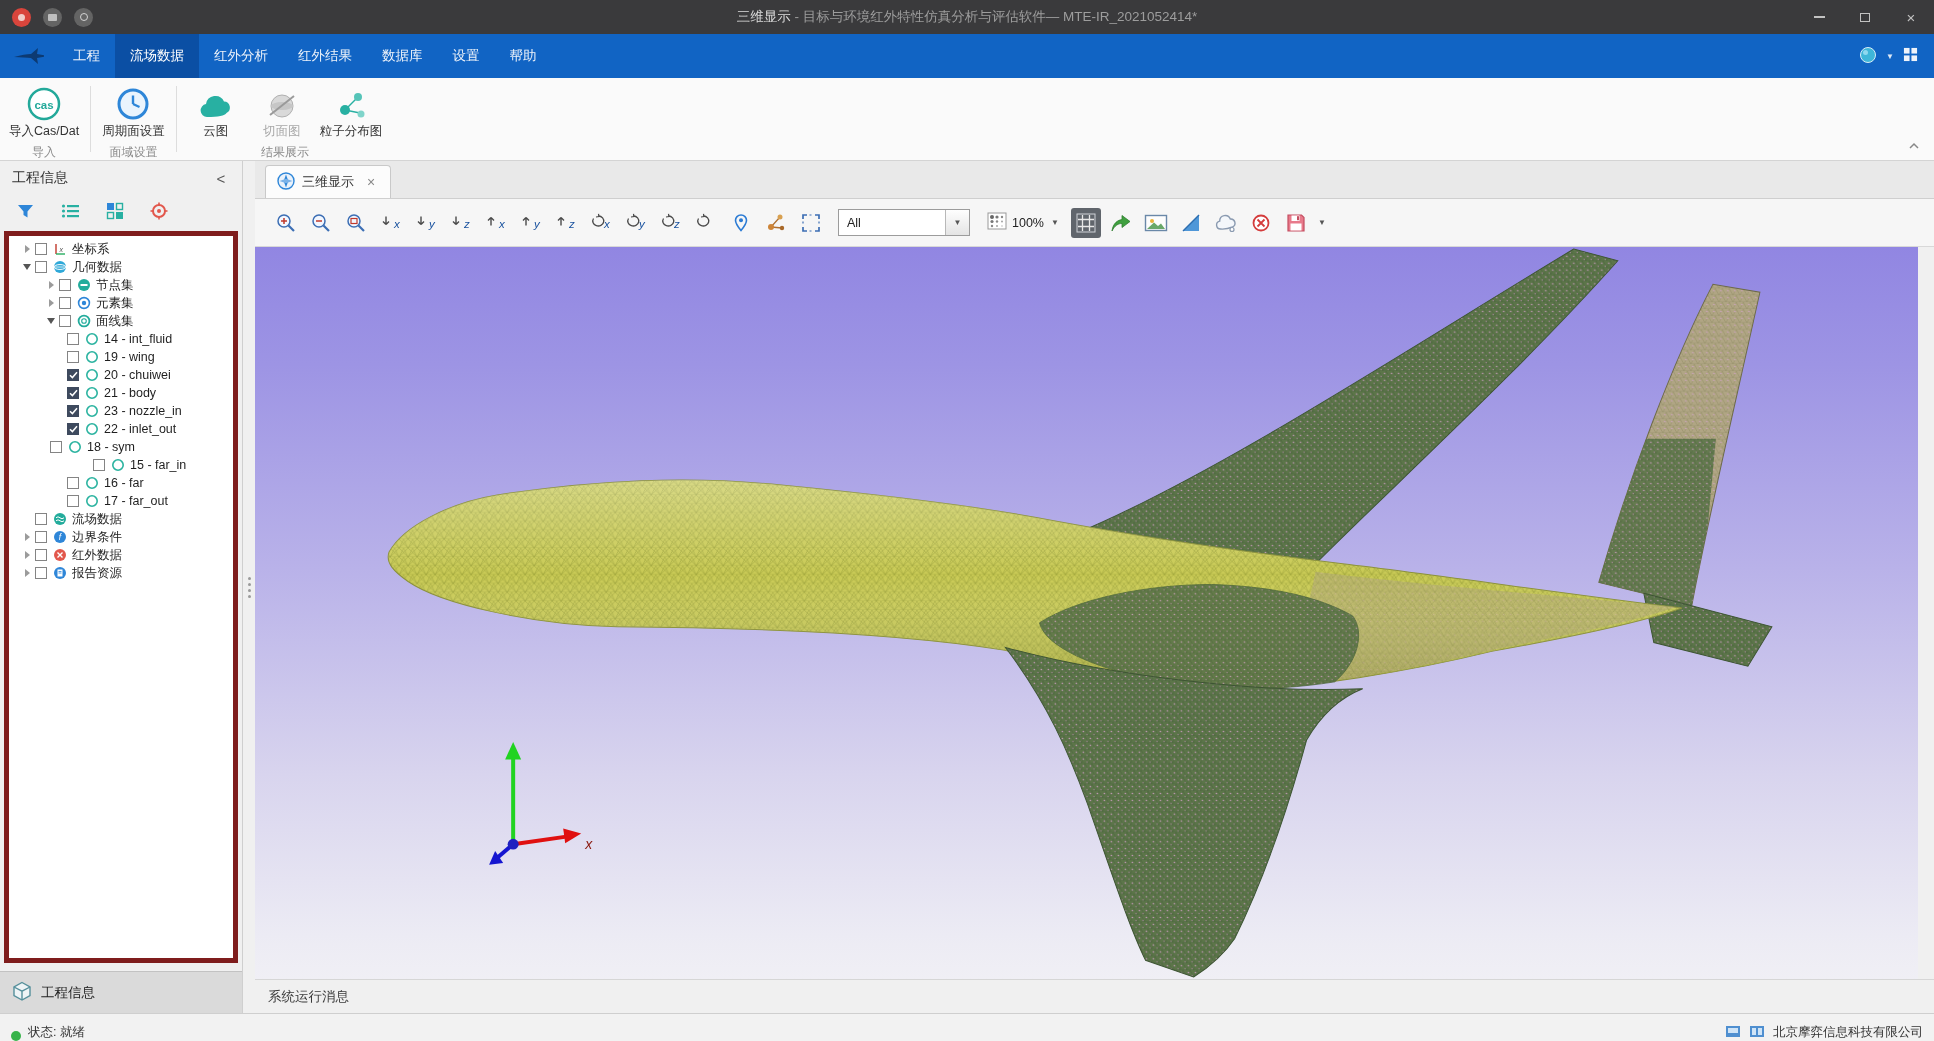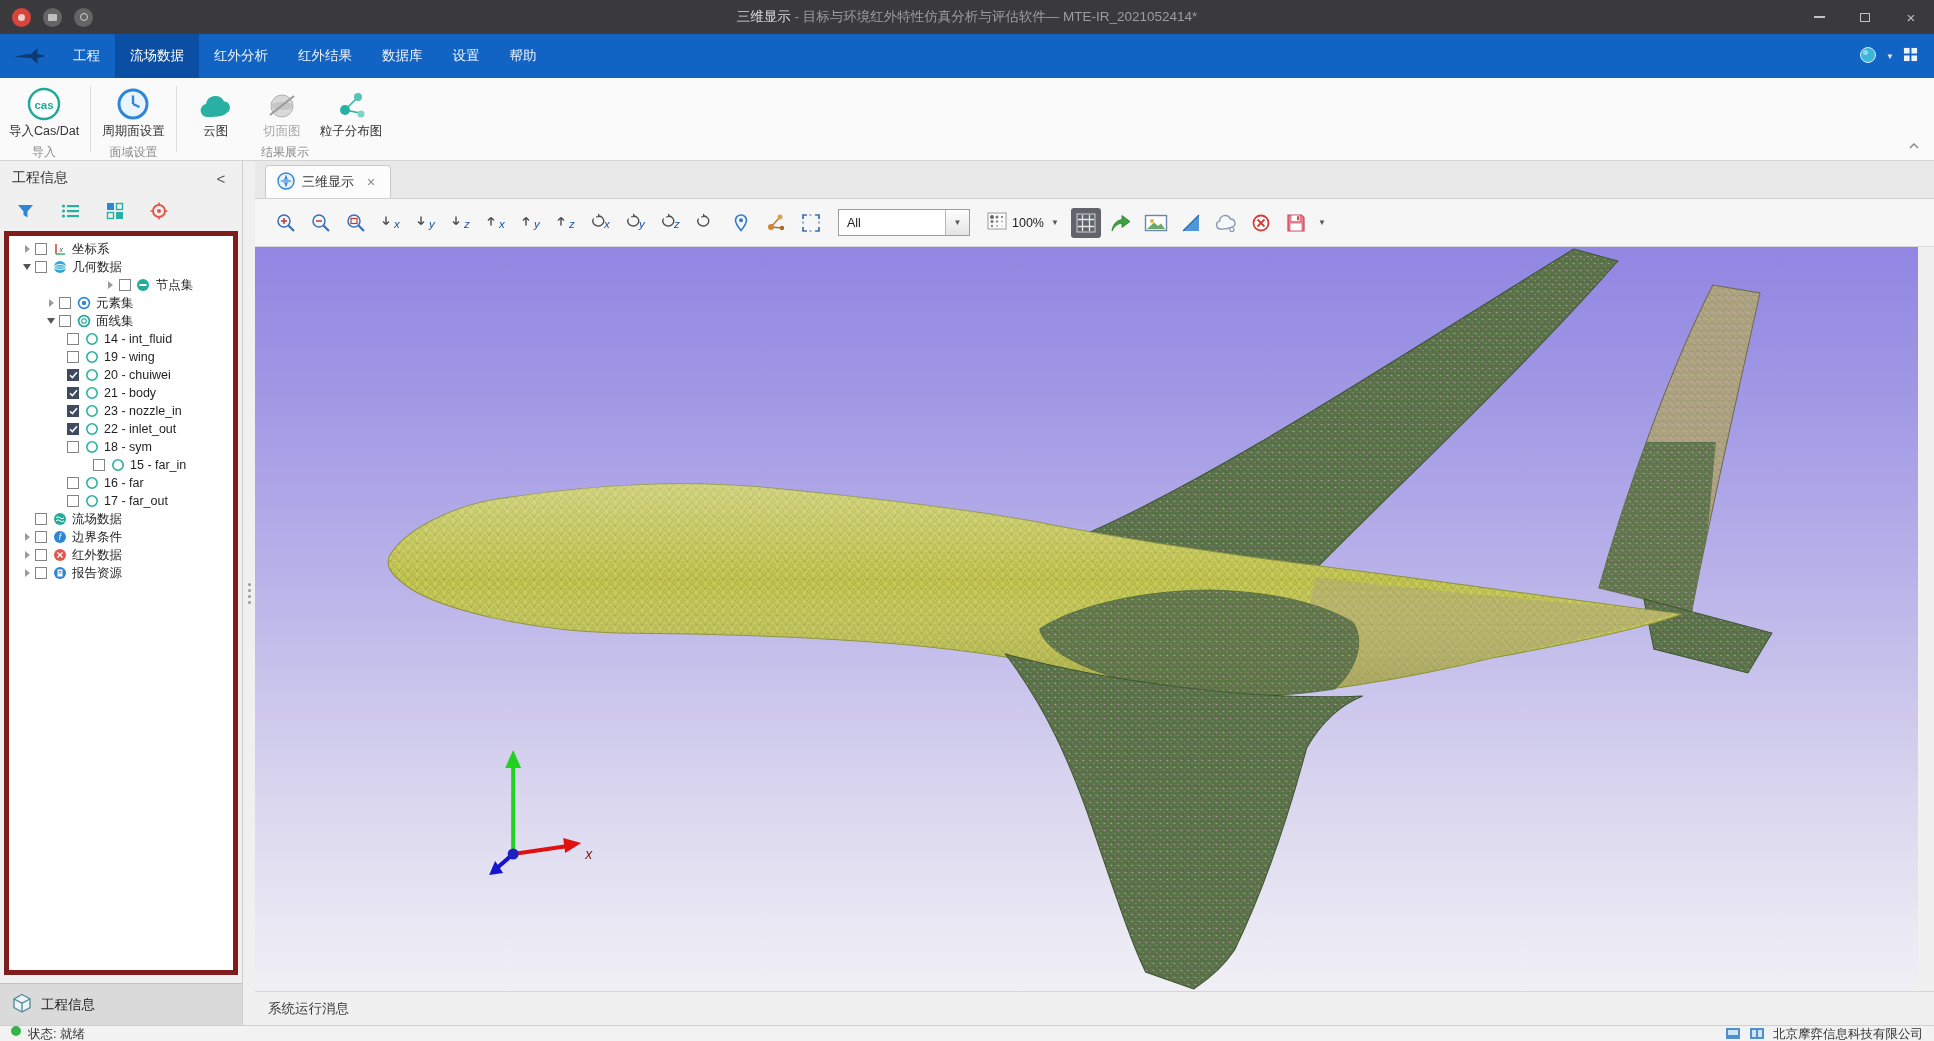--- a/index.html
+++ b/index.html
@@ -80,21 +80,21 @@
   .zoomctrl{display:flex;align-items:center;gap:5px;margin:0 5px;font-size:12.5px;color:#222}
   .caret{font-size:8px;color:#555;padding:0 2px}
   .viewport-wrap{flex:1;display:flex;min-height:0}
   .viewport{flex:1;position:relative;overflow:hidden;
     background:linear-gradient(180deg,#9186e2 0%,#9d94e4 16%,#b9b2e9 44%,#d8d4ee 72%,#ecebf4 94%,#f0eff5 100%)}
   .viewport svg.scene{position:absolute;inset:0;width:100%;height:100%}
   .vp-right-gap{width:16px;background:#f0f0f0}
   .msgbar{height:34px;background:#f0f0f0;border-top:1px solid #d6d6d6;display:flex;align-items:center;padding:0 13px;font-size:13.5px;color:#3a3a3a;flex:0 0 auto}
 
   
-  .statusbar{height:16px;background:#f2f2f2;border-top:1px solid #cfcfcf;display:flex;align-items:flex-start;padding:0 11px;font-size:12.5px;color:#333;flex:0 0 auto}
+  .statusbar{height:28px;background:#f2f2f2;border-top:1px solid #cfcfcf;display:flex;align-items:flex-end;padding:0 11px;font-size:12.5px;color:#333;flex:0 0 auto}
   .sdot{width:10px;height:10px;border-radius:50%;background:#37b34a;margin-right:7px;flex:0 0 auto}
   .sb-right{margin-left:auto;display:flex;align-items:center;gap:8px}
 </style>
 </head>
 <body>
 
 <div class="app">
 
   <div class="titlebar">
     <div class="win-dots">
@@ -288,21 +288,21 @@
             <span class="cb"></span>
             <span class="tico">
               <svg width="14" height="14" viewBox="0 0 14 14">
                 <circle cx="7" cy="7" r="6" fill="#2ea8d8"></circle>
                 <ellipse cx="7" cy="7" rx="6" ry="2.4" fill="none" stroke="#fff" stroke-width="1"></ellipse>
                 <line x1="1" y1="7" x2="13" y2="7" stroke="#fff" stroke-width="0.8"></line>
               </svg>
             </span>
             <span>几何数据</span>
           </div>
-          <div class="trow" style="padding-left: 54px; justify-content: center;">
+          <div class="trow" style="padding-left: 34px;">
             <span class="arr collapsed"></span>
             <span class="cb"></span>
             <span class="tico">
               <svg width="14" height="14" viewBox="0 0 14 14">
                 <circle cx="7" cy="7" r="6" fill="#23ac9c"></circle>
                 <rect x="3.5" y="6" width="7" height="2" fill="#fff"></rect>
               </svg>
             </span>
             <span>节点集</span>
           </div>
@@ -391,21 +391,21 @@
                 <path d="M1 4.2 L3.4 6.6 L8 1.2" stroke="#fff" stroke-width="1.5" fill="none"></path>
               </svg>
             </span>
             <span class="tico">
               <svg width="14" height="14" viewBox="0 0 14 14">
                 <circle cx="7" cy="7" r="5.2" fill="#fff" stroke="#2bb3a0" stroke-width="1.6"></circle>
               </svg>
             </span>
             <span>22 - inlet_out</span>
           </div>
-          <div class="trow" style="padding-left: 58px;">
+          <div class="trow" style="padding-left: 41px;">
             <span class="cb"></span>
             <span class="tico">
               <svg width="14" height="14" viewBox="0 0 14 14">
                 <circle cx="7" cy="7" r="5.2" fill="#fff" stroke="#2bb3a0" stroke-width="1.6"></circle>
               </svg>
             </span>
             <span>18 - sym</span>
           </div>
           <div class="trow" style="padding-left: 84px;">
             <span class="cb"></span>

